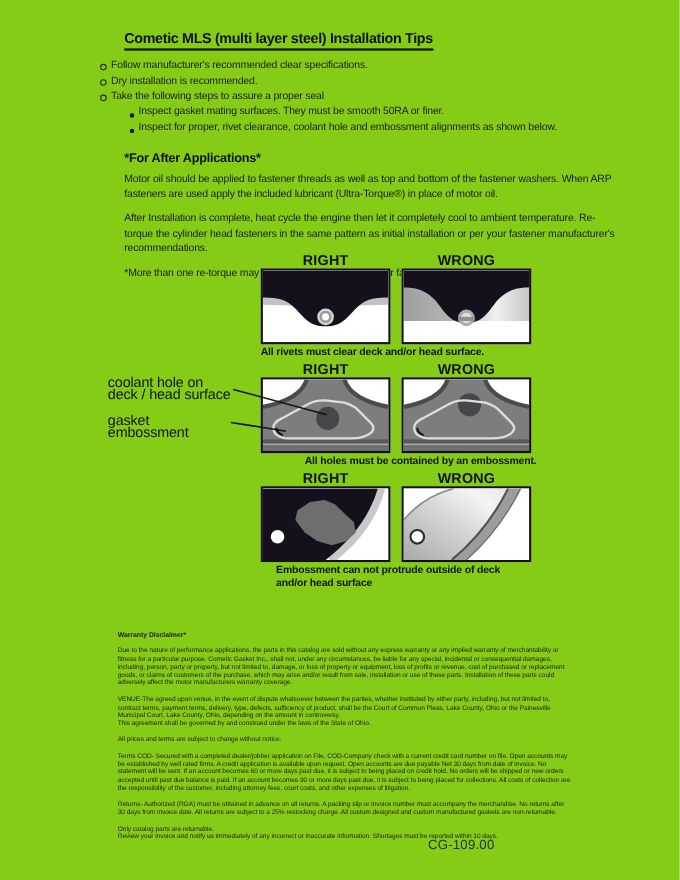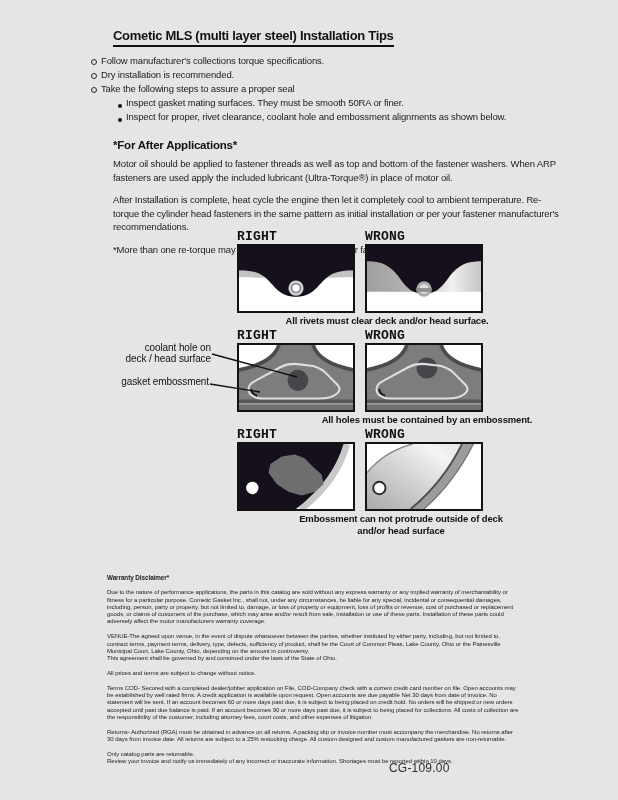--- a/index.html
+++ b/index.html
@@ -1,64 +1,64 @@
 <!DOCTYPE html>
 <html><head>
 <meta charset="utf-8">
 <style>
   html,body{margin:0;padding:0;background:#ffffff;}
   .page{
-    position:relative;width:618px;height:800px;background:#e5e5e5;overflow:hidden;
+    position:relative;width:618px;height:800px;background:#84cc16;overflow:hidden;
     font-family:"Liberation Sans","DejaVu Sans",sans-serif;color:#1b1b1b;
   }
   
   .main-copy{position:absolute;left:91px;top:26px;width:472px;}
   .doc-title{
     display:inline-block;margin:0 0 7px 22px;font-size:13px;font-weight:bold;
     letter-spacing:-0.3px;border-bottom:2px solid #111;padding-bottom:2px;color:#111;
   }
   .bullet-row{display:flex;align-items:flex-start;font-size:9.5px;letter-spacing:-0.15px;line-height:14px;}
   .bullet-row.b1 .marker{width:4px;height:4px;border:1px solid #2a2a2a;border-radius:50%;margin:4.5px 4px 0 0;flex:none;background:transparent;}
   .bullet-row.b2{margin-left:27px;align-items:center;}
   .bullet-row.b2 .marker{width:4px;height:4px;background:#111;border:none;border-radius:50%;margin:5px 4px 0 0;flex:none;}
   .diesel{margin:15px 0 0 22px;width:450px;}
   .diesel .sec-head{font-size:11.5px;font-weight:bold;letter-spacing:-0.2px;margin:0 0 6px 0;color:#111;}
   .diesel p{font-size:9.5px;letter-spacing:-0.15px;line-height:13.5px;margin:0 0 9px 0;}
   .diesel p.note{margin-top:3px;}
   
-  .col-head{position:absolute;width:118px;text-align:left;font-size:13px;font-weight:bold;letter-spacing:0.2px;color:#111;font-family:Liberation Mono, monospace;}
+  .col-head{position:absolute;width:118px;text-align:center;font-size:13px;font-weight:bold;letter-spacing:0.2px;color:#111;}
   .pl{left:237px;} .pr{left:365px;}
   .head-r1{top:229px;} .head-r2{top:328px;} .head-r3{top:427px;}
   .panel{position:absolute;width:118px;height:69px;border:2px solid #121212;box-sizing:border-box;background:#fff;}
   .pan-r1{top:244px;} .pan-r2{top:343px;} .pan-r3{top:442px;}
-  .caption{position:absolute;font-size:9.5px;font-weight:bold;letter-spacing:-0.15px;line-height:11.5px;color:#111;white-space:pre-line;text-align:center;}
+  .caption{position:absolute;font-size:9.5px;font-weight:bold;letter-spacing:-0.15px;line-height:11.5px;color:#111;white-space:pre-line;}
   .cap1{left:237px;top:315px;width:300px;}
   .cap2{left:237px;top:414px;width:300px;margin-left:40px;}
   .cap3{left:251px;top:513px;width:300px;}
-  .fig-label{position:absolute;font-size:10px;letter-spacing:-0.1px;line-height:10.5px;text-align:right;color:#111;}
+  .fig-label{position:absolute;font-size:13px;letter-spacing:-0.1px;line-height:10.5px;color:#111;}
   .lbl-coolant{left:98px;top:343px;width:113px;}
   .lbl-gasket{left:98px;top:377px;width:111px;}
   .leader-overlay{position:absolute;left:203px;top:342px;pointer-events:none;z-index:5;}
   
   .legal{position:absolute;left:107px;top:574px;width:413px;font-size:6px;letter-spacing:-0.05px;line-height:7.3px;color:#222;}
   .legal .legal-head{font-size:6.3px;font-weight:bold;margin:0 0 8px 0;}
   .legal p{margin:0 0 7.5px 0;white-space:pre-line;}
   .page-number{position:absolute;left:389px;top:761px;font-size:12px;letter-spacing:0.2px;color:#2e2e2e;}
 </style>
 </head>
 <body>
 
 <div class="page">
 
   <div class="main-copy">
     <div class="doc-title">Cometic MLS (multi layer steel) Installation Tips</div>
 
     <div class="bullet-row b1">
       <span class="marker"></span>
-      <span>Follow manufacturer's collections torque specifications.</span>
+      <span>Follow manufacturer's recommended clear specifications.</span>
     </div>
     <div class="bullet-row b1">
       <span class="marker"></span>
       <span>Dry installation is recommended.</span>
     </div>
     <div class="bullet-row b1">
       <span class="marker"></span>
       <span>Take the following steps to assure a proper seal</span>
     </div>
     <div class="bullet-row b2">

